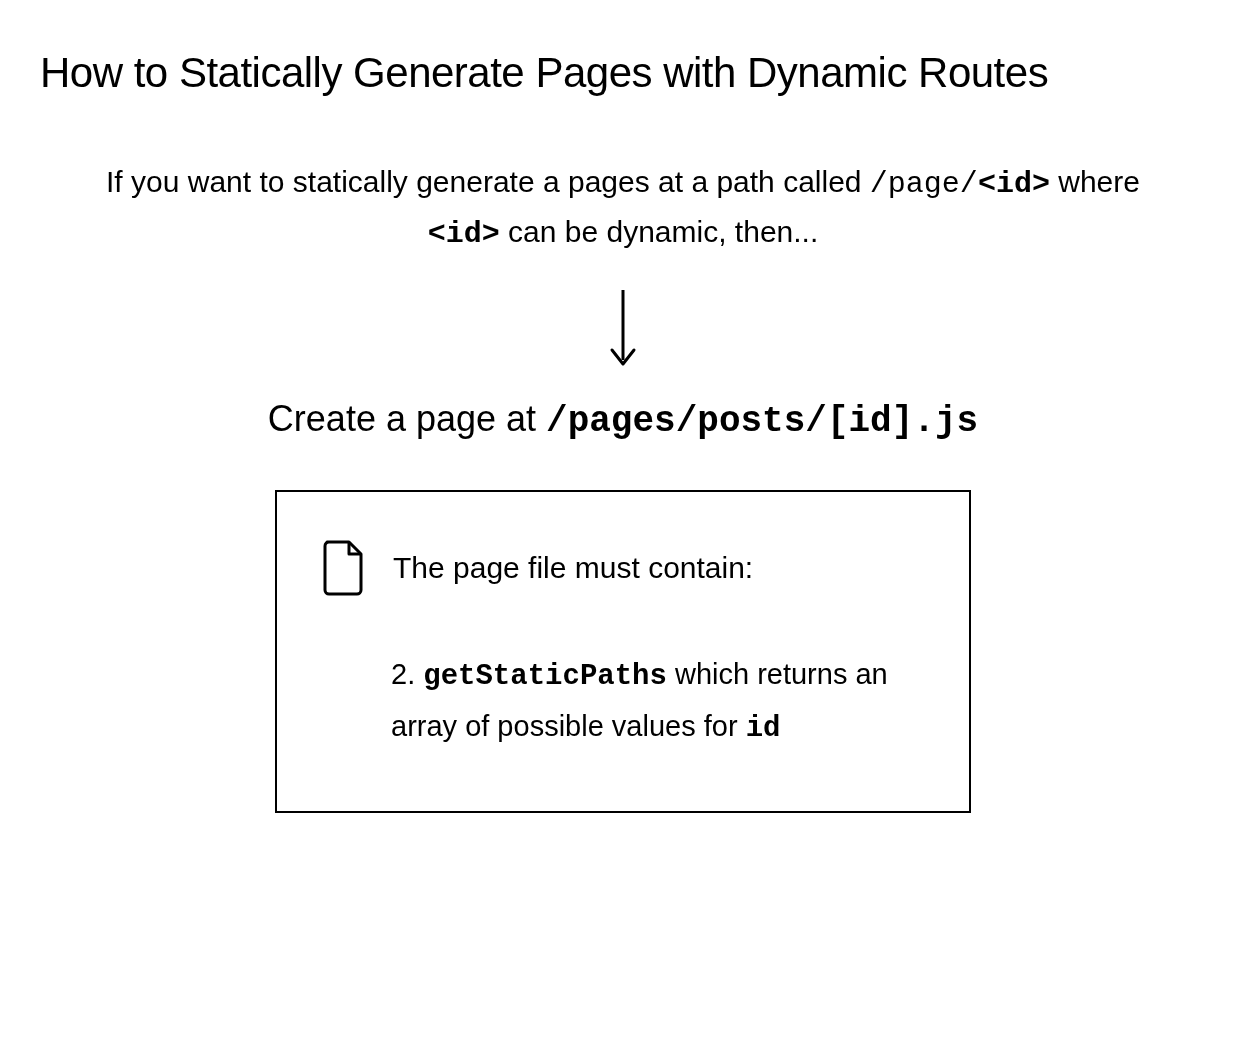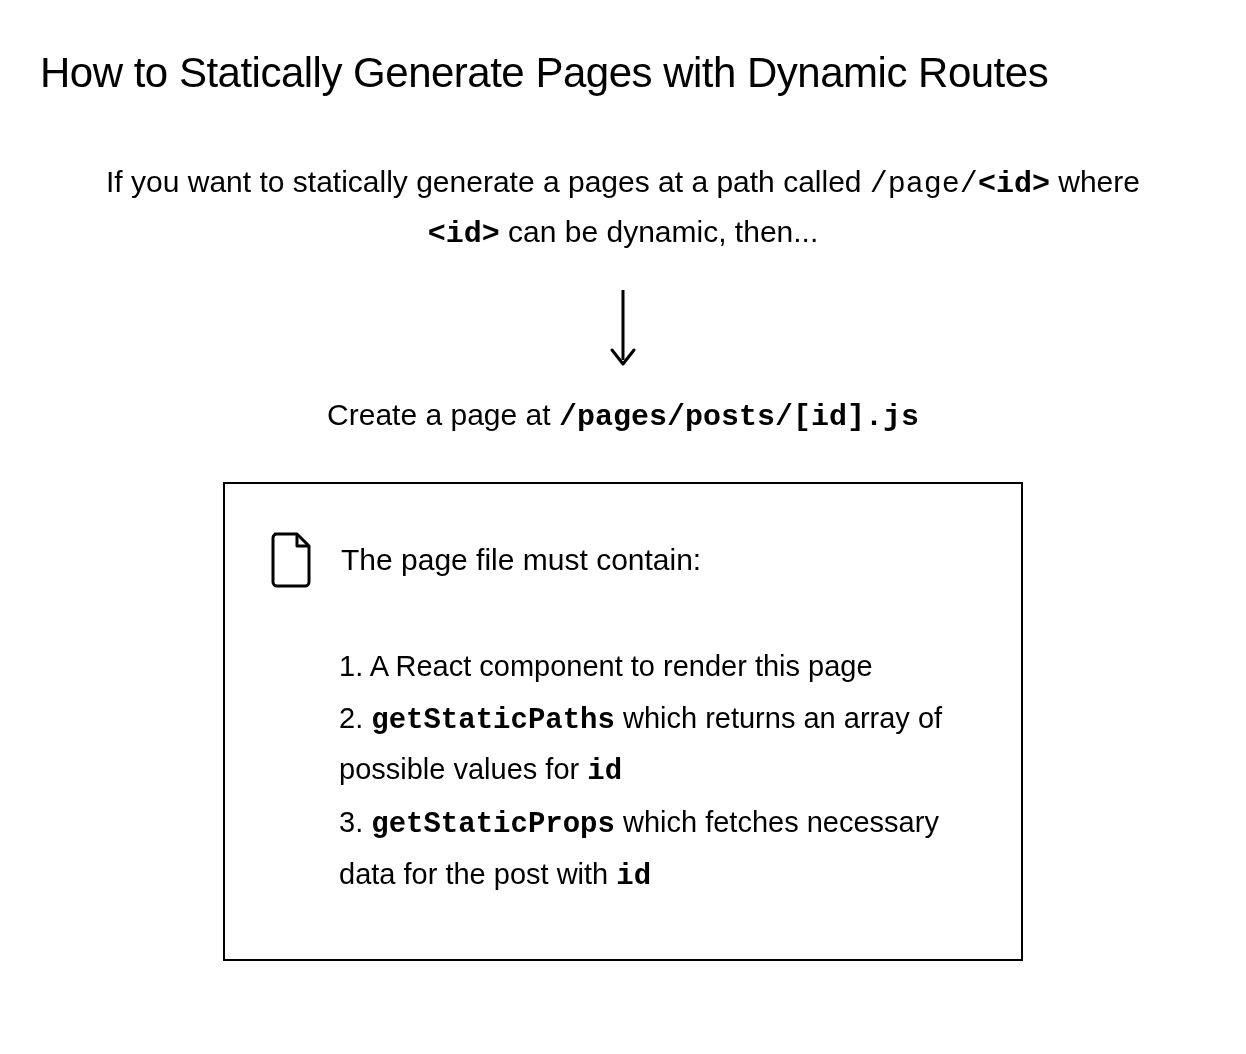--- a/index.html
+++ b/index.html
@@ -39,29 +39,29 @@
       display: flex;
       justify-content: center;
       margin: 10px 0 30px 0;
     }
     .arrow-svg {
       width: 34px;
       height: 80px;
     }
     .create-line {
       text-align: center;
-      font-size: 30px;
+      font-size: 36px;
       margin-bottom: 48px;
     }
     .create-line .path {
       font-weight: 700;
     }
     .box {
       border: 2px solid #000;
-      width: 800px;
+      width: 696px;
       margin: 0 auto;
       padding: 48px 44px 56px 44px;
     }
     .box-header {
       display: flex;
       align-items: center;
       gap: 28px;
       margin-bottom: 54px;
     }
     .file-icon-svg {
@@ -109,17 +109,15 @@
 
 <div class="box">
   <div class="box-header">
     <svg class="file-icon-svg" viewBox="0 0 44 56">
       <path d="M6 2 H28 L40 14 V50 A4 4 0 0 1 36 54 H8 A4 4 0 0 1 4 50 V6 A4 4 0 0 1 8 2 Z" fill="none" stroke="#000" stroke-width="3" stroke-linejoin="round"></path>
       <path d="M28 2 V14 H40" fill="none" stroke="#000" stroke-width="3" stroke-linejoin="round"></path>
     </svg>
     <span class="box-title">The page file must contain:</span>
   </div>
   <div class="items" id="items-container">
-      <div class="item"><span class="num">1.</span><span> A React component to render this page</span></div>
       <div class="item"><span class="num">2.</span><span> </span><span class="mono bold-mono">getStaticPaths</span><span> which returns an array of possible values for </span><span class="mono bold-mono">id</span></div>
-      <div class="item"><span class="num">3.</span><span> </span><span class="mono bold-mono">getStaticProps</span><span> which fetches necessary data for the post with </span><span class="mono bold-mono">id</span></div>
     </div>
 </div>
 
 </body></html>

